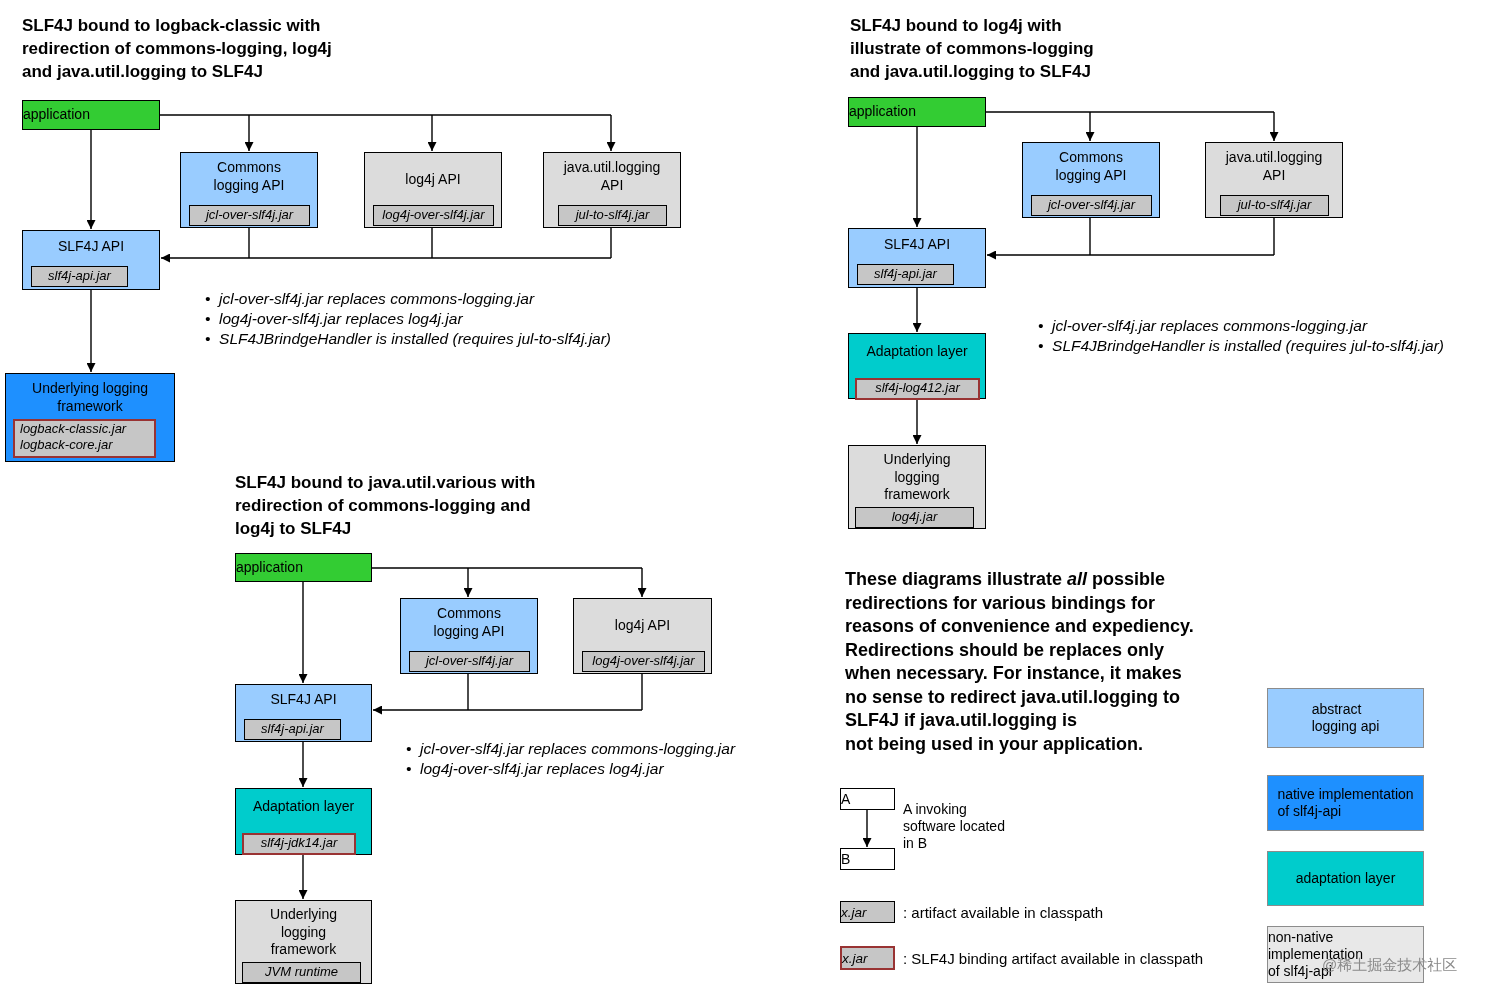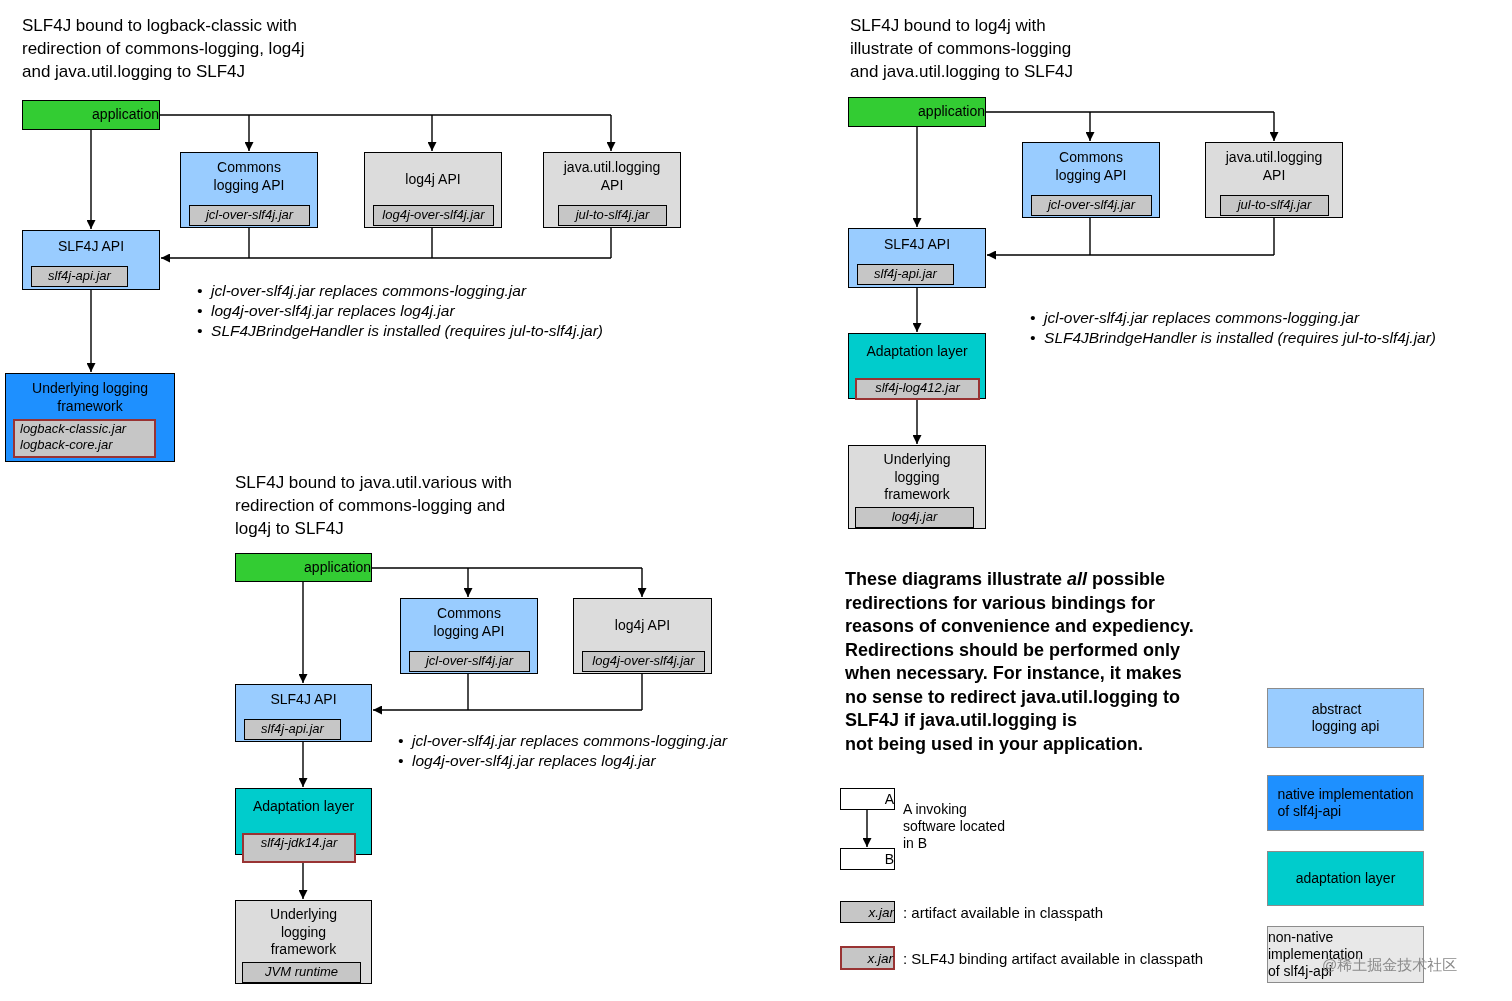--- a/index.html
+++ b/index.html
@@ -11,36 +11,36 @@
     --jar:#c6c6c6;
     --maroon:#993333;
   }
   *{box-sizing:border-box}
   body{margin:0;background:#ffffff}
   .canvas{position:relative;width:1512px;height:1001px;overflow:hidden;background:#fff;
           font-family:"Liberation Sans",sans-serif;color:#000}
   .wires{position:absolute;left:0;top:0;z-index:0}
   .node{position:absolute;border:1px solid #000;z-index:1;text-align:center}
   .nlabel{font-size:14px;line-height:17.5px;white-space:pre-line;padding-top:6px}
-  .vcenter{display:flex;align-items:center;justify-content:flex-end}
+  .vcenter{display:flex;align-items:center;justify-content:flex-start}
   .vcenter .nlabel{padding-top:0}
   .jar{position:absolute;background:var(--jar);border:1px solid #000;font-style:italic;
        font-size:13px;line-height:18px;white-space:pre-line;overflow:hidden;text-align:center}
   .jar.binding{border:2px solid var(--maroon);line-height:16px}
   .jar.tleft{text-align:left;padding-left:5px}
   .c-green{background:var(--green)}
   .c-lblue{background:var(--lblue)}
   .c-blue{background:var(--blue)}
   .c-teal{background:var(--teal)}
   .c-gray{background:var(--gray)}
   .c-white{background:#fff}
   .c-ltgray{background:#e8e8e8}
   .xjar{background:var(--jar);font-style:italic;font-size:13.5px}
-  .dtitle{position:absolute;z-index:1;font-size:17px;font-weight:normal;line-height:23px;white-space:pre-line}
-  .notes{position:absolute;z-index:1;list-style:none;margin:0;padding:0;font-style:italic;
+  .dtitle{position:absolute;z-index:1;font-size:17px;font-weight:bold;line-height:23px;white-space:pre-line}
+  .notes{position:absolute;z-index:1;list-style:none;margin:8px;padding:0;font-style:italic;
          font-size:15.5px;line-height:20px}
   .notes li::before{content:"\2022\00a0\00a0"}
   .notes.nowrap li{white-space:nowrap}
   .para{position:absolute;z-index:1;font-size:18px;font-weight:bold;line-height:23.5px;white-space:pre-line}
   .para .em{font-style:italic}
   .smalltxt{position:absolute;z-index:1;font-size:15px;line-height:16px}
   .invoke{position:absolute;z-index:1;font-size:14px;line-height:17px;white-space:pre-line}
   .cleg{position:absolute;z-index:1;display:flex;align-items:center;justify-content:center;
         text-align:left;font-size:14px;line-height:17px;white-space:pre-line;border:1px solid #8c8c8c}
   .watermark{position:absolute;z-index:3;font-size:15px;color:#8a8a8a;white-space:nowrap}
@@ -197,39 +197,39 @@
     <div class="jar" style="left:8px;top:52px;width:123px;height:21px">log4j-over-slf4j.jar</div>
   </div>
 
   <div class="node c-lblue" style="left:235px;top:684px;width:137px;height:58px">
     <div class="nlabel" style="padding-top:6px">SLF4J API</div>
     <div class="jar" style="left:8px;top:34px;width:97px;height:21px">slf4j-api.jar</div>
   </div>
 
   <div class="node c-teal" style="left:235px;top:788px;width:137px;height:67px">
     <div class="nlabel" style="padding-top:9px">Adaptation layer</div>
-    <div class="jar binding" style="left:6px;top:44px;width:114px;height:30px">slf4j-jdk14.jar</div>
+    <div class="jar binding" style="left:6px;top:44px;width:114px;height:22px">slf4j-jdk14.jar</div>
   </div>
 
   <div class="node c-gray" style="left:235px;top:900px;width:137px;height:84px">
     <div class="nlabel" style="padding-top:5px">Underlying
 logging
 framework</div>
     <div class="jar" style="left:6px;top:61px;width:119px;height:21px">JVM runtime</div>
   </div>
 
   <ul class="notes" style="left:398px;top:731px;width:490px">
     <li>jcl-over-slf4j.jar replaces commons-logging.jar</li>
     <li>log4j-over-slf4j.jar replaces log4j.jar</li>
   </ul>
 
   <div class="para" style="left:845px;top:568px;width:430px"><span>These diagrams illustrate </span><span class="em">all</span><span> possible
 redirections for various bindings for
 reasons of convenience and expediency.
-Redirections should be performed only
+Redirections should be replaces only
 when necessary. For instance, it makes
 no sense to redirect java.util.logging to
 SLF4J if java.util.logging is
 not being used in your application.</span></div>
 
   <div class="node c-white vcenter" style="left:840px;top:788px;width:55px;height:22px;font-size:14px">
     <span>A</span>
   </div>
   <div class="node c-white vcenter" style="left:840px;top:848px;width:55px;height:22px;font-size:14px">
     <span>B</span>

